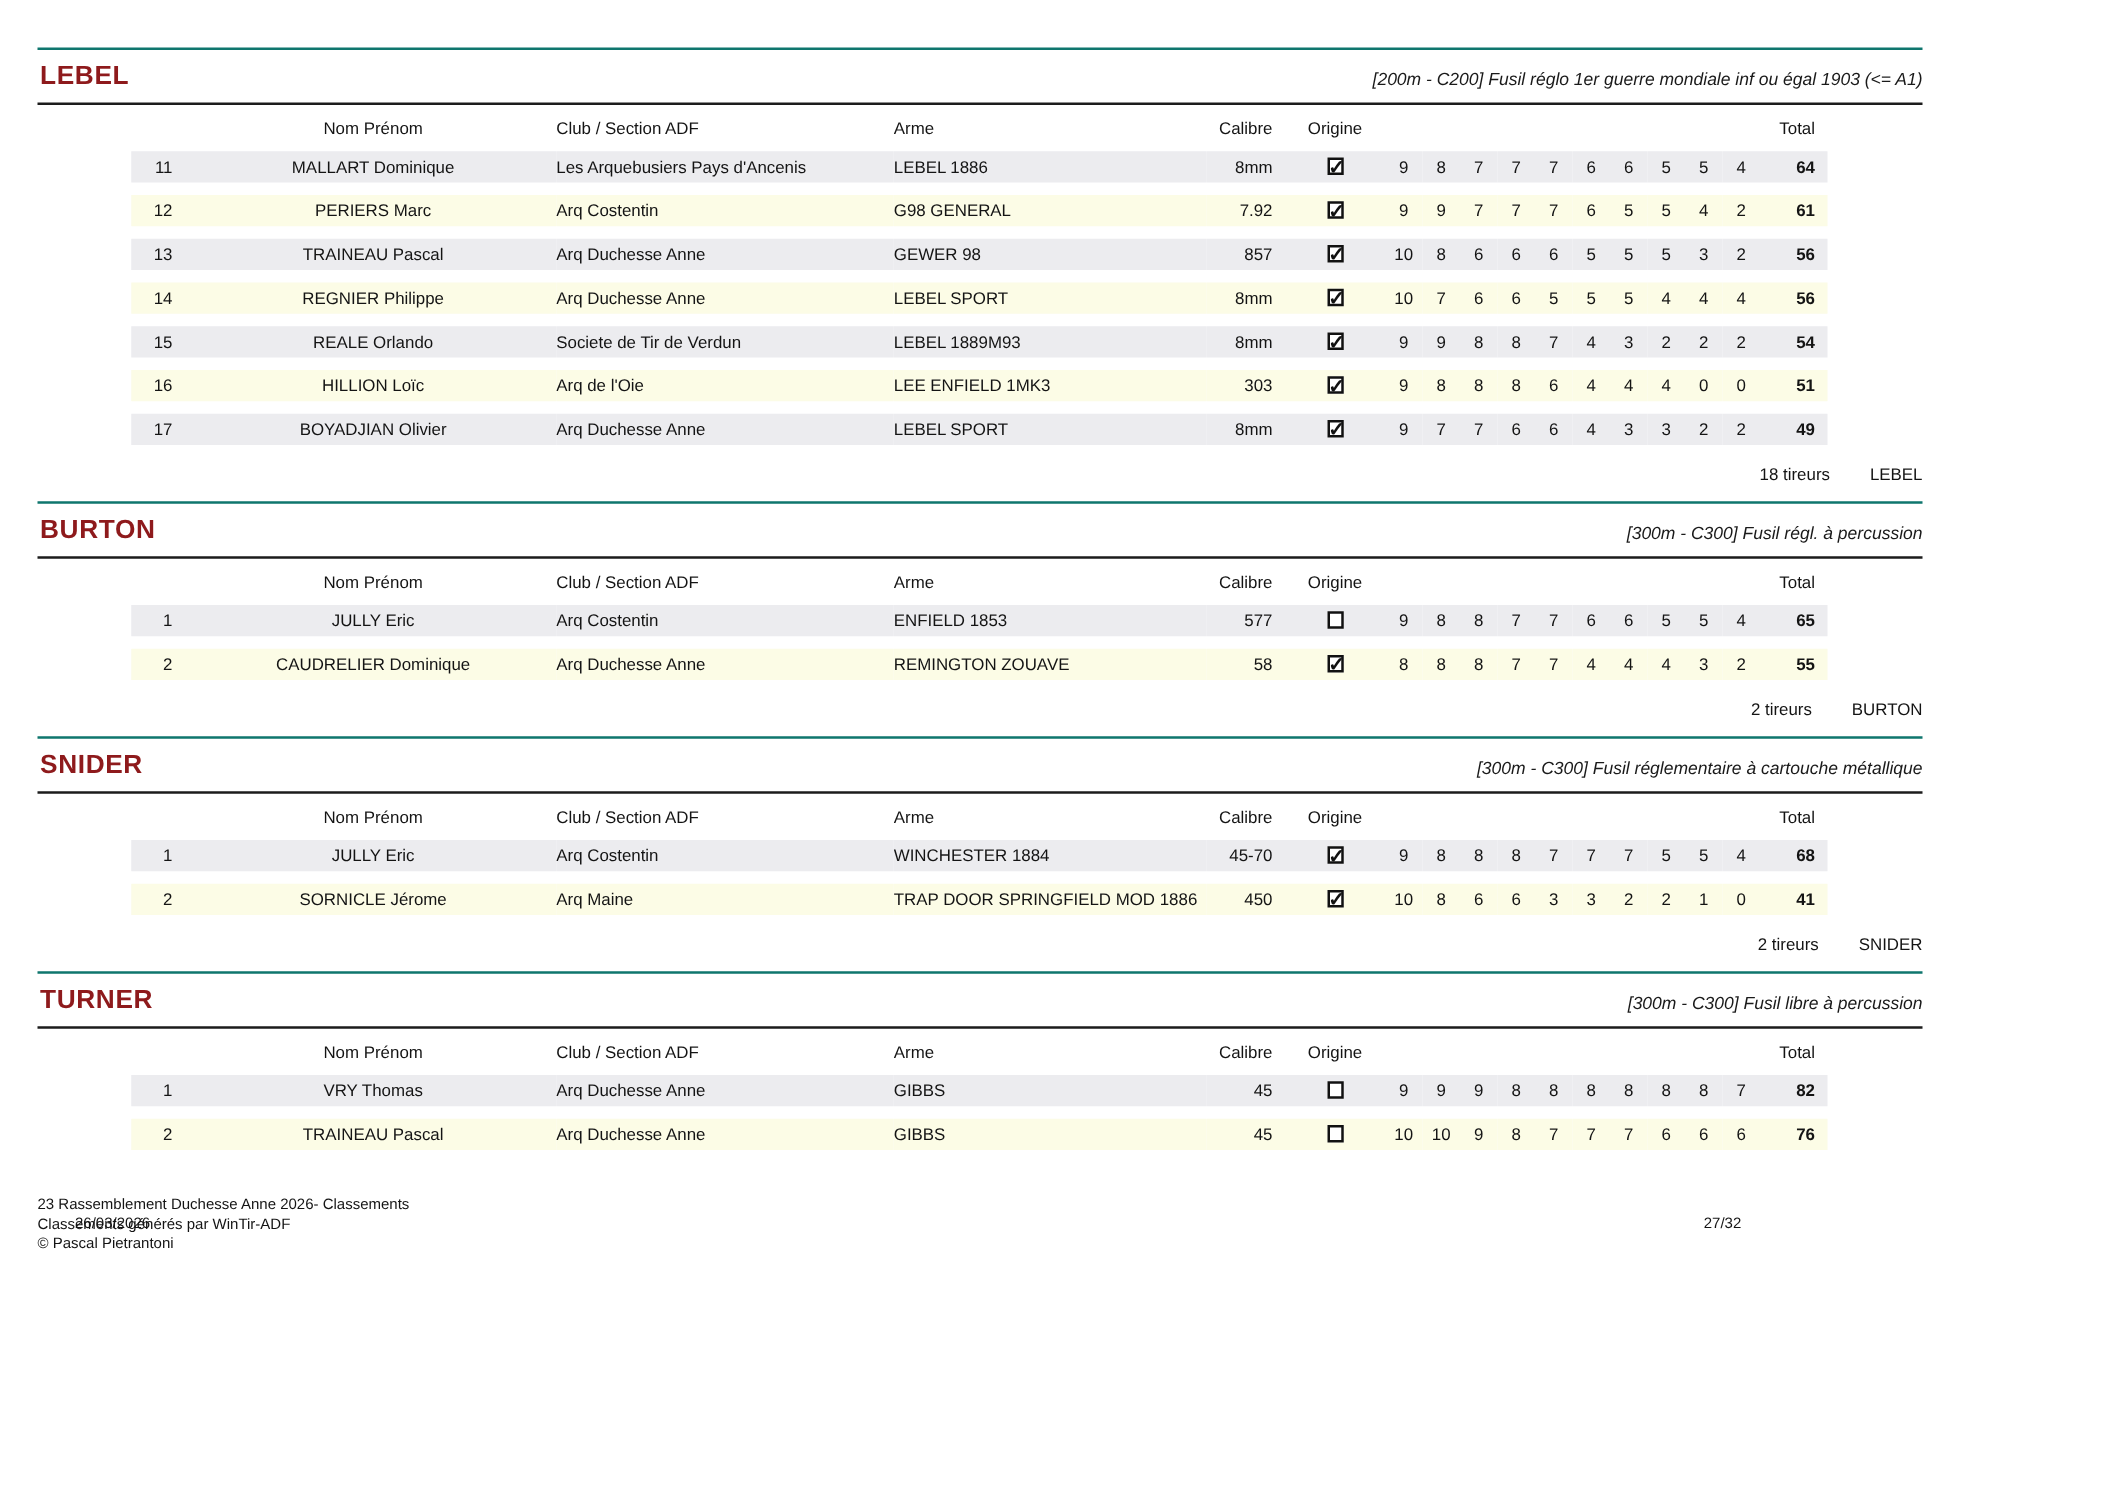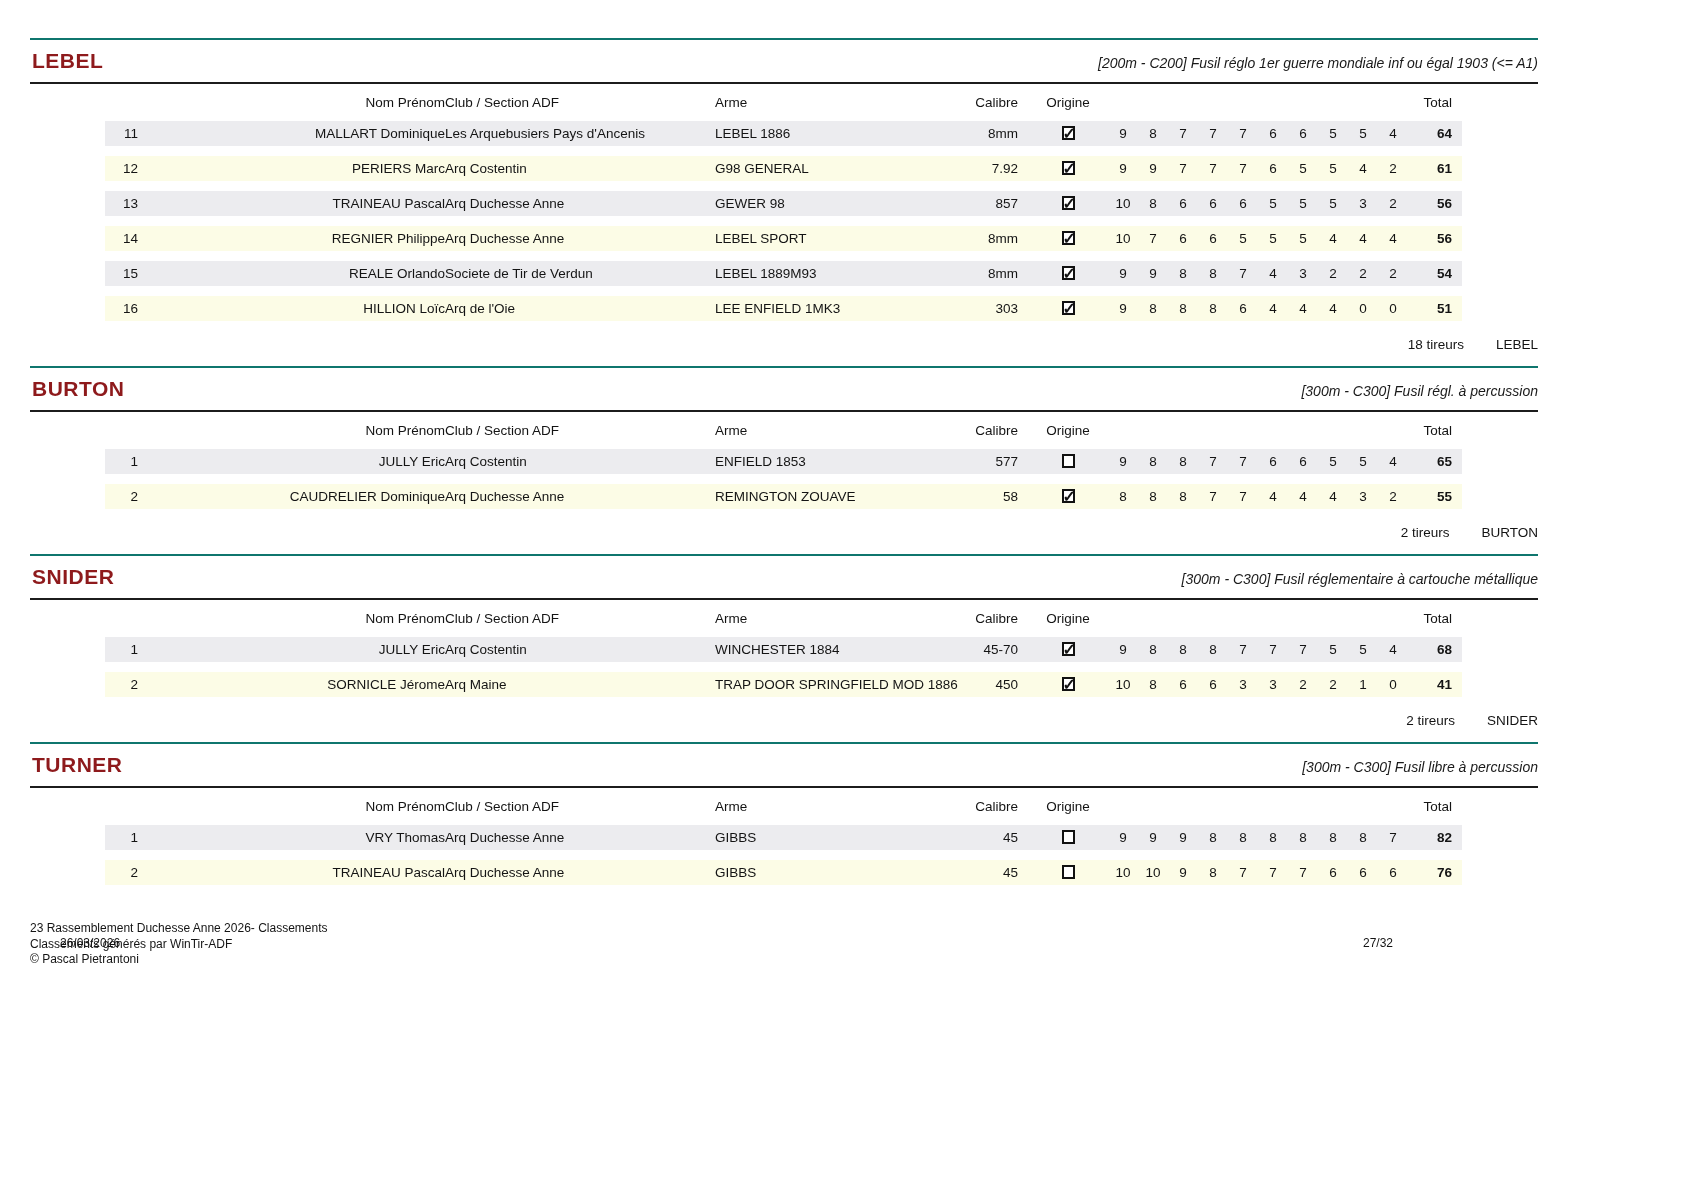--- a/index.html
+++ b/index.html
@@ -30,21 +30,21 @@
   table.results {
     table-layout: fixed; border-collapse: separate; border-spacing: 0 10px;
     margin-left: 75px; width: 1357px;
     font-size: 13.5px;
   }
   th { font-weight: normal; text-align: left; padding: 1px 0; }
   td { padding: 5px 0; }
   tr.data-row.even td { background: #ececef; }
   tr.data-row.odd  td { background: #fcfce6; }
   .c-rank  { text-align: right; padding-right: 14px; }
-  .c-name  { text-align: right; overflow: hidden; white-space: nowrap; margin-top: 32px; }
+  .c-name  { text-align: center; overflow: hidden; white-space: nowrap; margin-top: 32px; }
   .c-club  { text-align: left; overflow: hidden; white-space: nowrap; }
   .c-arme  { text-align: left; overflow: hidden; white-space: nowrap; }
   .c-cal   { text-align: right; padding-right: 10px; }
   .c-orig  { text-align: center; }
   th.c-orig{ text-align: center; }
   .c-s     { text-align: center; }
   .c-total { text-align: right; padding-right: 10px; }
   td.c-total { font-weight: bold; }
 
   
@@ -227,20 +227,39 @@
     <td class="c-s">8</td>
     <td class="c-s">6</td>
     <td class="c-s">4</td>
     <td class="c-s">4</td>
     <td class="c-s">4</td>
     <td class="c-s">0</td>
     <td class="c-s">0</td>
     <td class="c-total">51</td>
   </tr>
 
+  <tr class="data-row even">
+    <td class="c-rank">17</td>
+    <td class="c-name">BOYADJIAN Olivier</td>
+    <td class="c-club">Arq Duchesse Anne</td>
+    <td class="c-arme">LEBEL SPORT</td>
+    <td class="c-cal">8mm</td>
+    <td class="c-orig"><span class="cb checked"></span></td>
+    <td class="c-s">9</td>
+    <td class="c-s">7</td>
+    <td class="c-s">7</td>
+    <td class="c-s">6</td>
+    <td class="c-s">6</td>
+    <td class="c-s">4</td>
+    <td class="c-s">3</td>
+    <td class="c-s">3</td>
+    <td class="c-s">2</td>
+    <td class="c-s">2</td>
+    <td class="c-total">49</td>
+  </tr>
 
 </tbody>
     </table>
     <div class="summary">
       <span class="sum-count">18 tireurs</span>
       <span class="sum-label">LEBEL</span>
     </div>
   </section>
 
   <section class="category">

